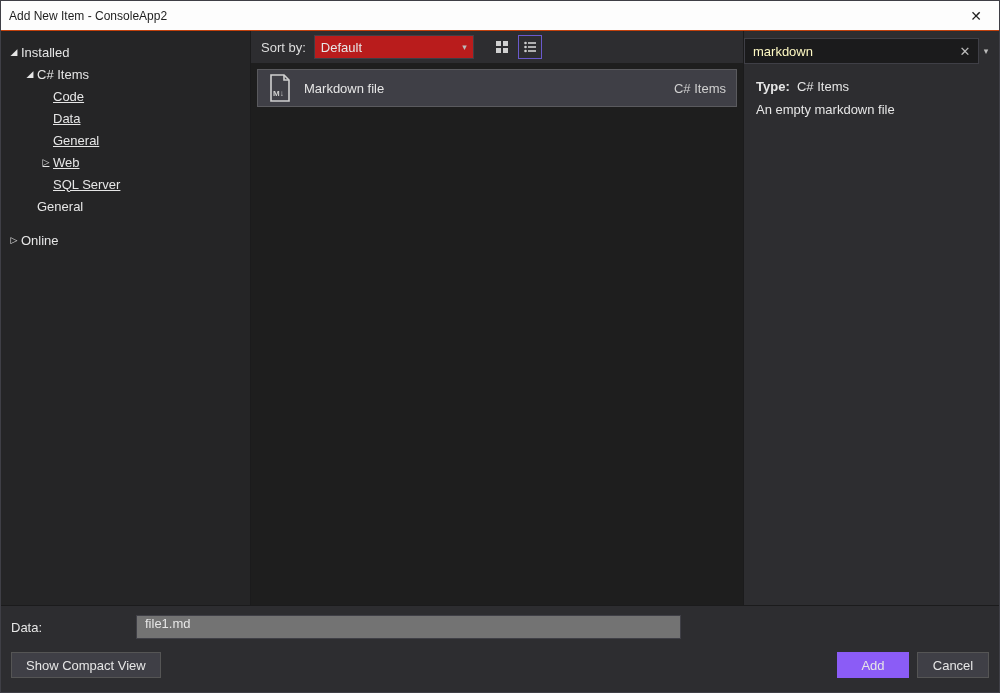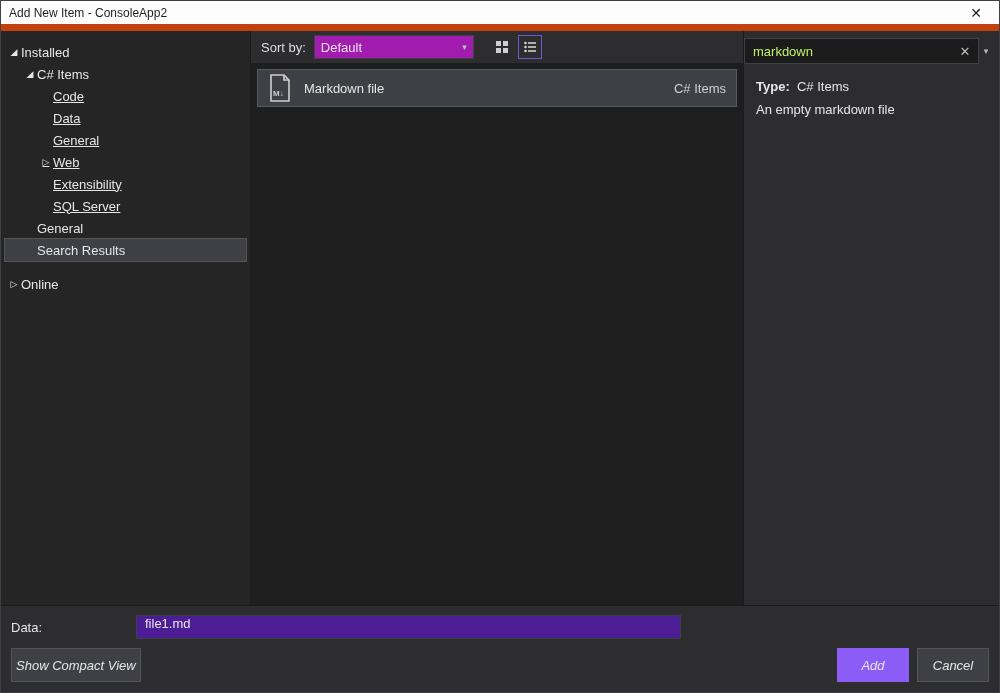--- a/index.html
+++ b/index.html
@@ -1,63 +1,63 @@
 <!DOCTYPE html>
 <html><head>
 <meta charset="utf-8">
 <style>
   * { box-sizing: border-box; margin: 0; padding: 0; }
   html, body { width: 1000px; height: 693px; overflow: hidden; font-family: "Segoe UI", sans-serif; font-size: 13px; color: #e6e6e6; background:#2d2d30; }
   .window { width:1000px; height:693px; background:#2d2d30; border:1px solid #3f3f46; display:flex; flex-direction:column; }
   
-  .titlebar { height:30px; background:#fdfdfd; color:#1e1e1e; display:flex; align-items:center; padding:0 8px; border-bottom:7px solid #c2410c; }
+  .titlebar { height:30px; background:#fdfdfd; color:#1e1e1e; display:flex; align-items:center; padding:0 8px; border-bottom:1px solid #c2410c; }
   .titlebar .title { flex:1; font-size:12px; }
   .titlebar .close { width:30px; text-align:center; font-size:14px; cursor:default; }
   
   .body { flex:1; display:flex; min-height:0; }
   .sidebar { width:250px; background:#252526; padding:10px 4px; border-right:1px solid #1b1b1c; overflow:auto; }
   .tree-item { display:flex; align-items:center; height:22px; cursor:default; }
   .tree-item.selected { background:#3f3f46; outline:1px solid #555; }
   .tree-arrow { width:14px; text-align:center; font-size:9px; color:#e6e6e6; }
   .tree-label { white-space:nowrap; }
   .in1 { padding-left:2px; }
   .in2 { padding-left:18px; }
   .in3 { padding-left:34px;text-decoration:underline; }
   .center { flex:1; display:flex; flex-direction:column; min-width:0; border-right:1px solid #1b1b1c; }
   .toolbar { height:32px; display:flex; align-items:center; padding:0 10px; gap:8px; background:#2d2d30; }
   .sort-label { color:#ddd; }
-  .sort-select { flex:0 0 160px; height:24px; background:#a21caf; border:1px solid #3f3f46; display:flex; align-items:center; justify-content:space-between; padding:0 6px; }
+  .sort-select { flex:0 0 160px; height:24px; background:#b91c1c; border:1px solid #3f3f46; display:flex; align-items:center; justify-content:space-between; padding:0 6px; }
   .sort-select .caret { font-size:9px; color:#bbb; }
   .view-btns { display:flex; gap:4px; margin-left:8px; }
   .view-btn { width:24px; height:24px; border:1px solid transparent; display:flex; align-items:center; justify-content:center; background:#2d2d30; }
   .view-btn.active { border:1px solid #6a5acd; background:#2d2d30; }
   .view-btn svg { display:block; }
   .spacer { flex:1; }
   .item-list { flex:1; background:#1e1e1e; padding:6px; overflow:auto; }
   .item-row { height:38px; background:#3f3f46; border:1px solid #5a5a5e; display:flex; align-items:center; padding:0 10px; gap:12px; }
   .item-row .item-icon { width:24px; height:28px; }
   .item-row .item-label { flex:1; }
   .item-row .item-cat { color:#d0d0d0; }
   .right { width:255px; background:#2d2d30; display:flex; flex-direction:column; }
   .search-wrap { height:40px; display:flex; align-items:center; padding:0 6px 0 0; }
   .search { flex:1; height:26px; background:#1b1b1c; border:1px solid #3f3f46; display:flex; align-items:center; padding:0 4px 0 8px; }
-  .search input { flex:1; background:transparent; border:none; outline:none; color:#bef264; font-size:13px; }
+  .search input { flex:1; background:transparent; border:none; outline:none; color:#fef9c3; font-size:13px; }
   .search .sx { width:18px; text-align:center; color:#bbb; font-size:13px; cursor:default; }
   .search-caret { width:14px; text-align:center; font-size:9px; color:#bbb; cursor:default; }
   .details { padding:8px 12px; }
   .details .type-line { margin-bottom:8px; }
   .details .type-line b { font-weight:600; }
   
   .footer { background:#2d2d30; border-top:1px solid #1b1b1c; padding:6px 10px 10px 10px; }
   .name-row { display:flex; align-items:center; height:30px; gap:0; }
   .name-label { width:125px; }
-  .name-input { width:545px; height:24px; background:#4c1d95; border:1px solid #3f3f46; padding:0 8px; }
+  .name-input { width:545px; height:24px; background:#737373; border:1px solid #3f3f46; padding:0 8px; }
   .name-input input { width:100%; background:transparent; border:none; outline:none; color:#e6e6e6; font-size:13px; }
   .btn-row { display:flex; align-items:center; height:34px; margin-top:6px; }
-  .btn { height:34px; padding:0 4px; background:#3f3f46; border:1px solid #555; display:flex; align-items:center; justify-content:center; cursor:default; min-width:72px;font-style:italic; }
+  .btn { height:26px; padding:0 14px; background:#3f3f46; border:1px solid #555; display:flex; align-items:center; justify-content:center; cursor:default; min-width:72px; }
   .btn.primary { background:#8b5cf6; border:6px solid #8b5cf6; }
   .btn-row .spacer { flex:1; }
   .btn + .btn { margin-left:8px;align-items:center; }
 </style>
 </head>
 <body>
 
 <div class="window">
 
   <div class="titlebar">
@@ -87,33 +87,25 @@
       <div class="tree-item in3">
         <span class="tree-arrow"></span>
         <span class="tree-label">General</span>
       </div>
       <div class="tree-item in3">
         <span class="tree-arrow">▷</span>
         <span class="tree-label">Web</span>
       </div>
       <div class="tree-item in3">
         <span class="tree-arrow"></span>
-        <span class="tree-label">Extensibility</span>
-      </div>
-      <div class="tree-item in3">
-        <span class="tree-arrow"></span>
         <span class="tree-label">SQL Server</span>
       </div>
       <div class="tree-item in2">
         <span class="tree-arrow"></span>
         <span class="tree-label">General</span>
-      </div>
-      <div class="tree-item in2 selected">
-        <span class="tree-arrow"></span>
-        <span class="tree-label">Search Results</span>
       </div>
       <div style="height:12px"></div>
       <div class="tree-item in1">
         <span class="tree-arrow">▷</span>
         <span class="tree-label">Online</span>
       </div>
     </div>
 
     <div class="center">
       <div class="toolbar">

